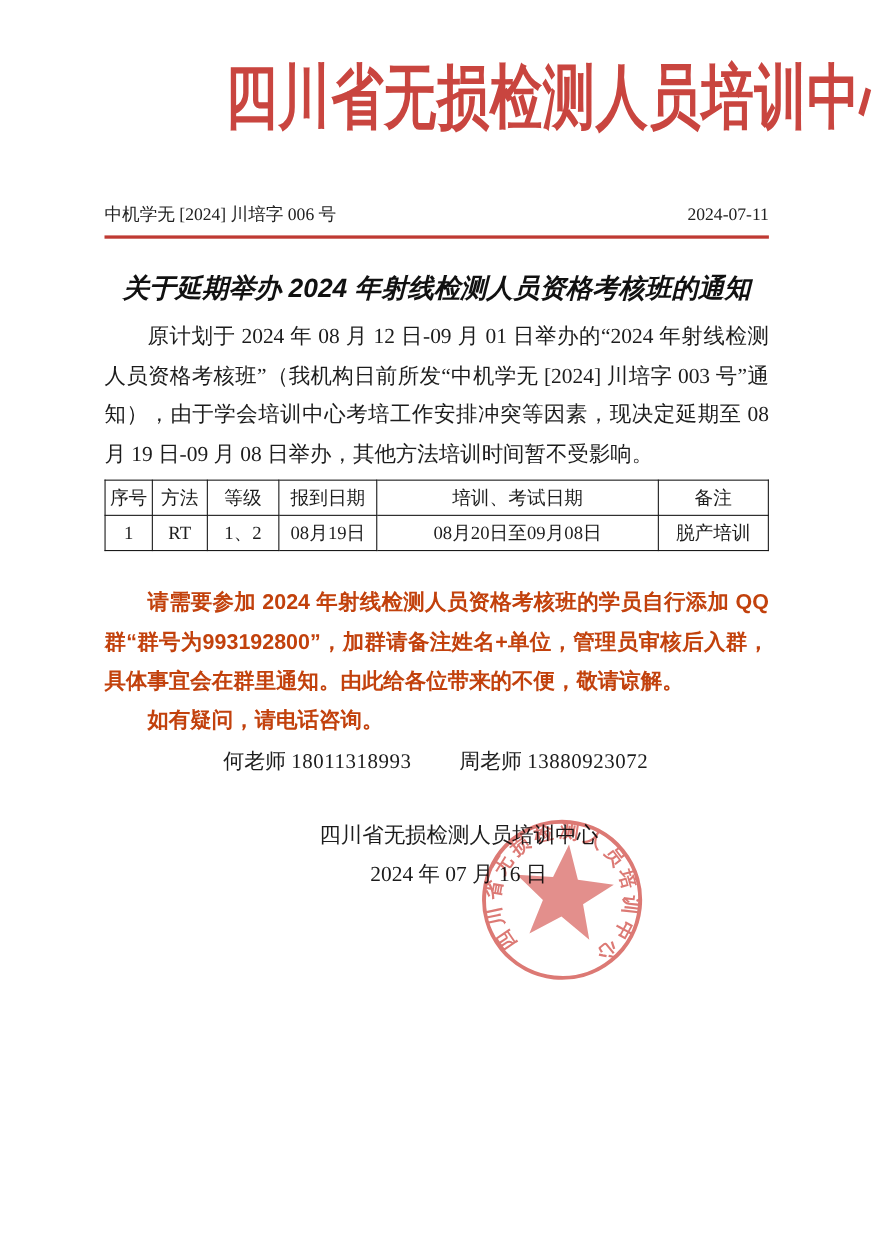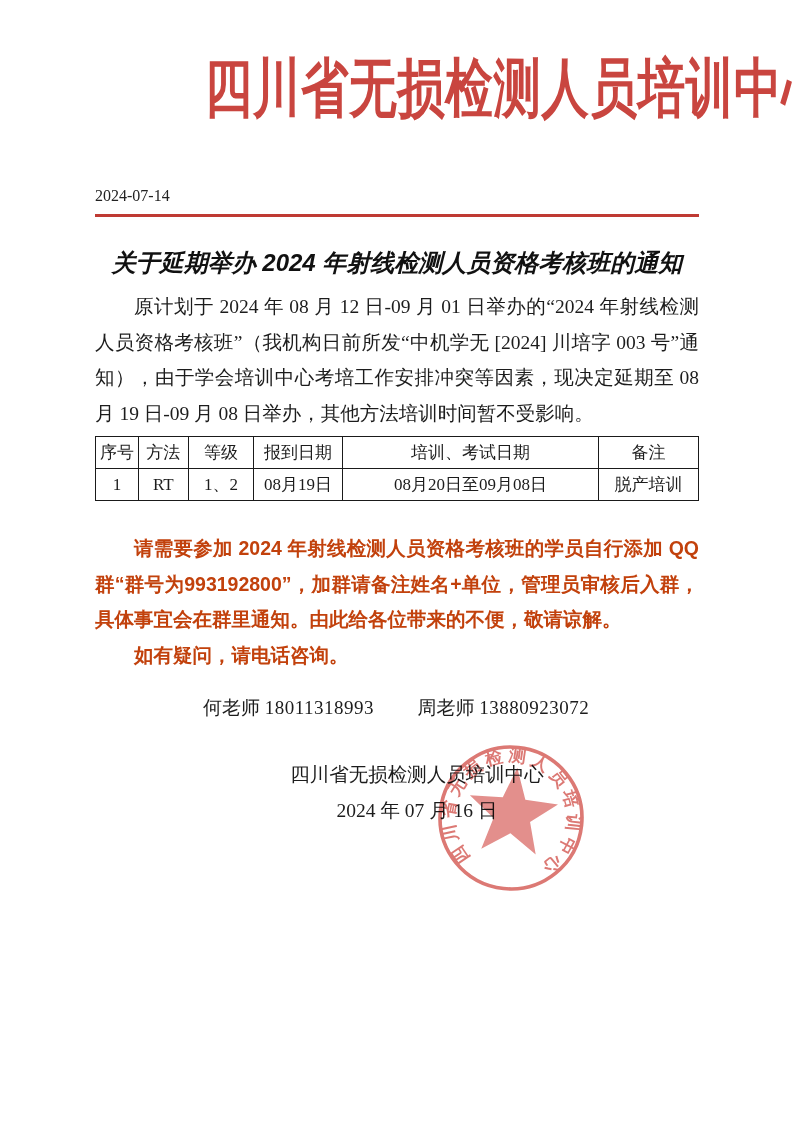--- a/index.html
+++ b/index.html
@@ -59,21 +59,21 @@
   table.schedule th,table.schedule td{
     border:1.5px solid #1a1a1a;height:31px;padding:0 2px;
     font-weight:normal;line-height:20px;
   }
   col.c1{width:7.1%}col.c2{width:8.3%}col.c3{width:10.8%}
   col.c4{width:14.8%}col.c5{width:42.4%}col.c6{width:16.6%}
 
   .qq-para{margin-top:30px;line-height:35.5px;}
   .q-para{margin-top:0;}
 
-  .contacts{margin-top:20px;font-size:19px;line-height:30px;padding-left:108px;}
+  .contacts{margin-top:5px;font-size:19px;line-height:30px;padding-left:108px;}
   .contacts .gap{display:inline-block;width:34px;}
   .contacts .num{letter-spacing:0.5px;}
 
   .signature{
     margin:34px 94px 0 auto;width:376px;text-align:center;
     font-size:19.5px;line-height:36px;
   }
 
   .seal{
     position:absolute;left:436px;top:743px;width:150px;height:150px;
@@ -85,21 +85,22 @@
 <body>
 
 <div class="page">
   <div class="content">
 
     <h1 class="org-title">
       <span>四川省无损检测人员培训中心</span>
     </h1>
 
     <div class="doc-line">
-      <span>2024-07-14</span>
+      <span>中机学无 [2024] 川培字 006 号</span>
+      <span>2024-07-11</span>
     </div>
     <hr class="red-rule">
 
     <h2 class="notice-title">关于延期举办 2024 年射线检测人员资格考核班的通知</h2>
 
 
     <p class="para">原计划于 2024 年 08 月 12 日-09 月 01 日举办的“2024 年射线检测人员资格考核班”（我机构日前所发“中机学无 [2024] 川培字 003 号”通知），由于学会培训中心考培工作安排冲突等因素，现决定延期至 08 月 19 日-09 月 08 日举办，其他方法培训时间暂不受影响。</p>
 
 
     <table class="schedule">

